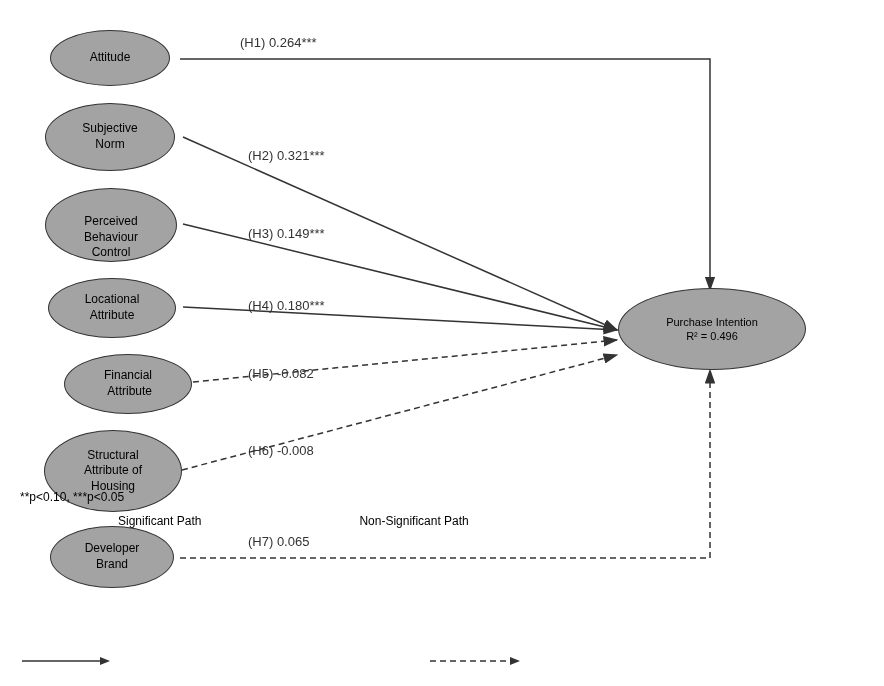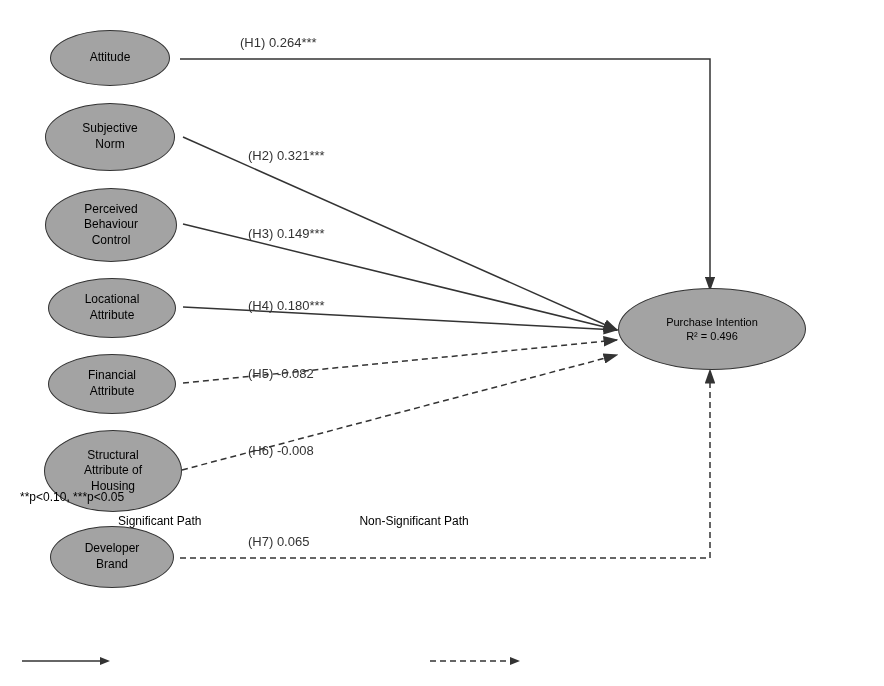--- a/index.html
+++ b/index.html
@@ -98,29 +98,29 @@
   </svg>
 
   <div class="node-ellipse" style="left:50px; top:30px; width:120px; height:56px;">
     <span>Attitude</span>
   </div>
 
   <div class="node-ellipse" style="left:45px; top:103px; width:130px; height:68px;">
     <span>Subjective<br>Norm</span>
   </div>
 
-  <div class="node-ellipse" style="left:45px; top:188px; width:132px; height:74px;">
+  <div class="node-ellipse" style="left:45px; top:188px; width:132px; height:74px;align-items:flex-end;">
     <span>Perceived<br>Behaviour<br>Control</span>
   </div>
 
   <div class="node-ellipse" style="left:48px; top:278px; width:128px; height:60px;text-align:center;">
     <span>Locational<br>Attribute</span>
   </div>
 
-  <div class="node-ellipse" style="left:48px; top:354px; width:128px; height:60px;">
+  <div class="node-ellipse" style="left:64px; top:354px; width:128px; height:60px;text-align:right;">
     <span>Financial<br>Attribute</span>
   </div>
 
   <div class="node-ellipse" style="left:44px; top:430px; width:138px; height:82px;">
     <span>Structural<br>Attribute of<br>Housing</span>
   </div>
 
   <div class="node-ellipse" style="left:50px; top:526px; width:124px; height:62px;">
     <span>Developer<br>Brand</span>
   </div>

